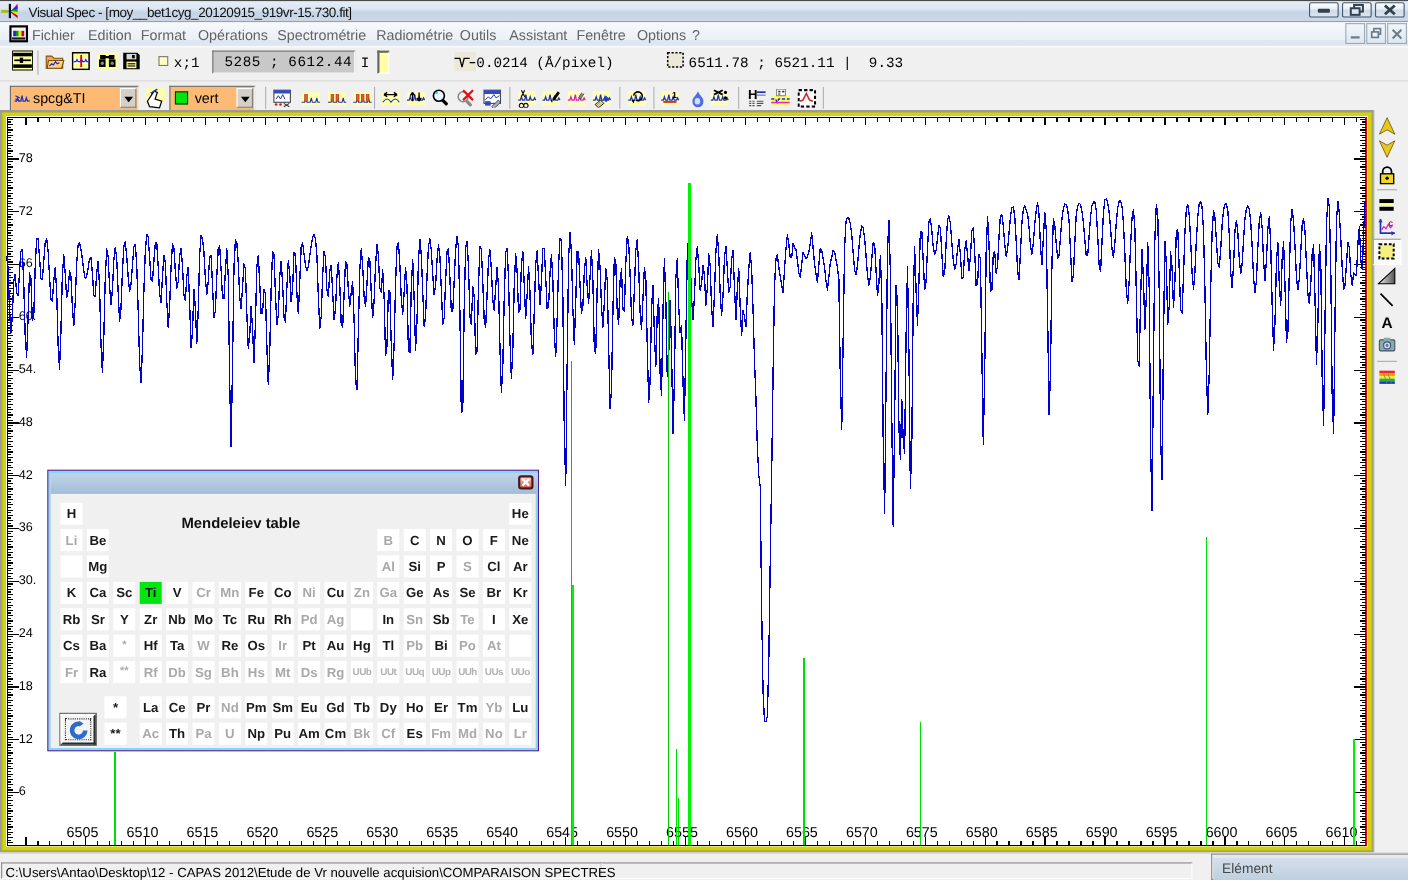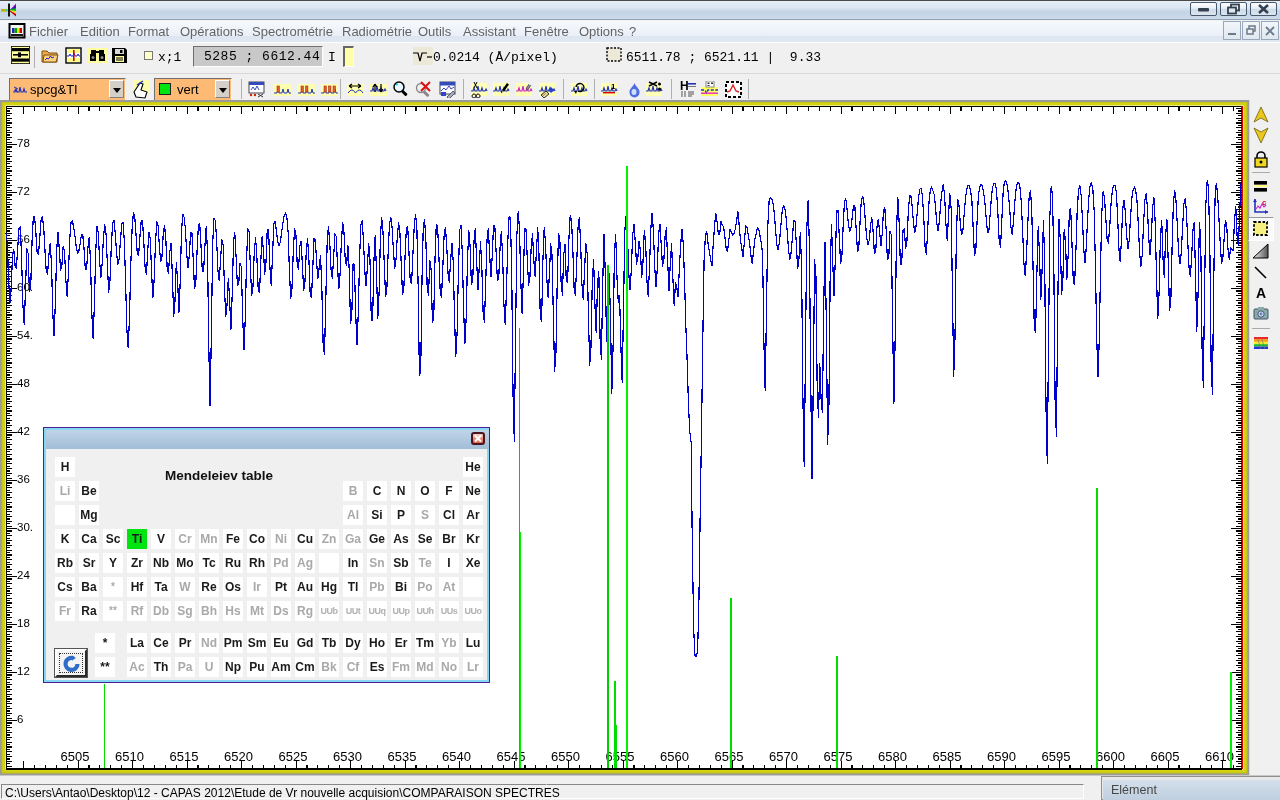--- a/index.html
+++ b/index.html
@@ -912,20 +912,21 @@
   <svg class="icon" style="left:1px;top:2px" width="16" height="16" viewBox="0 0 16 16">
     <rect x="0" y="7" width="6" height="2.6" fill="#b8b800"></rect>
     <rect x="5" y="7.5" width="3" height="1.6" fill="#30c8c8"></rect>
     <rect x="7" y="1.5" width="2" height="13" fill="#101010"></rect>
     <path d="M9,8 L15,1.5 15,4.5 11,8 z" fill="#b000b0"></path>
     <path d="M9,8 L15,3.5 15,6.5 11.5,8 z" fill="#2020e0"></path>
     <path d="M9,7.5 L15,6 15,9 9,8.5 z" fill="#00b000"></path>
     <path d="M9,8 L15,9 15,11.5 10.5,9 z" fill="#e8e800"></path>
     <path d="M9,8.5 L15,12 15,14.5 9,9.5 z" fill="#d00000"></path>
   </svg>
+  <div id="titletext">Visual Spec - [moy__bet1cyg_20120915_919vr-15.730.fit]</div>
   <div class="capbtn" style="left:1190px">
         <svg width="25" height="12" viewBox="0 0 25 12">
           <rect x="7" y="5" width="11" height="3.6" rx="1" fill="#33404f"></rect>
         </svg>
       </div>
   <div class="capbtn" style="left:1220px">
         <svg width="25" height="12" viewBox="0 0 25 12">
           <rect x="10" y="1.5" width="8" height="6" fill="none" stroke="#33404f" stroke-width="1.8"></rect>
           <rect x="7" y="4.5" width="8" height="6" fill="#dde6ef" stroke="#33404f" stroke-width="1.8"></rect>
         </svg>

